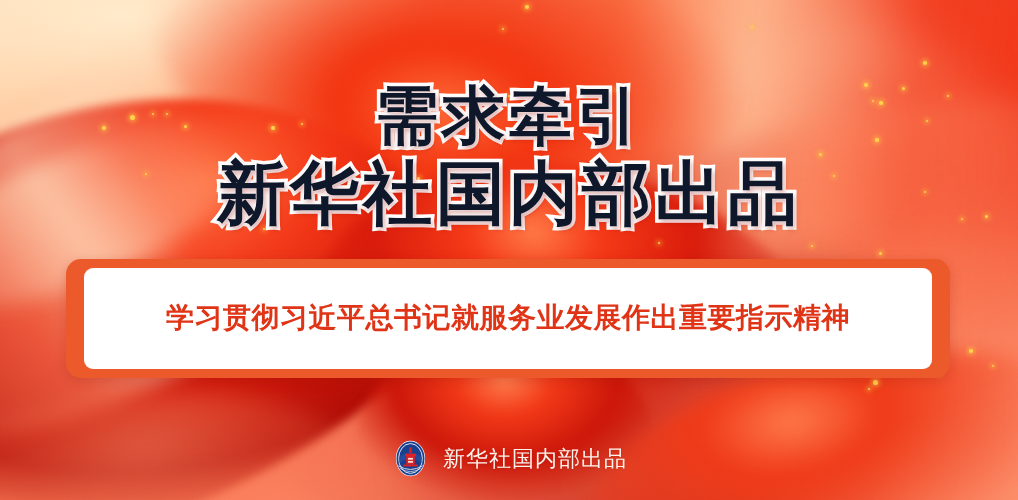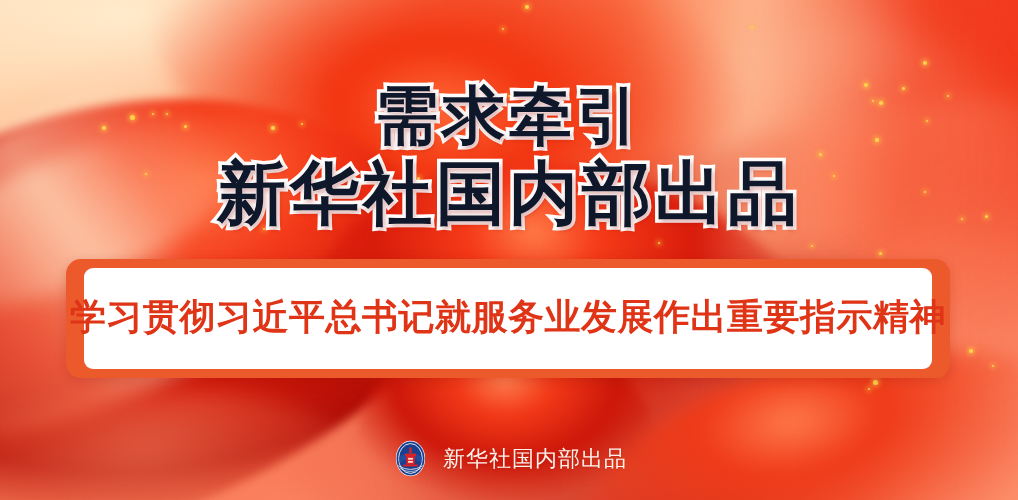--- a/index.html
+++ b/index.html
@@ -197,21 +197,21 @@
     display:flex;
     flex-direction:column;
     align-items:center;
     justify-content:center;
     padding:4px 6px 6px;
   }
   .sub-line {
     font-family:"DejaVu Sans", sans-serif;
     font-weight:bold;
     color:#e03417;
-    font-size:36px;
+    font-size:28px;
     letter-spacing:0.5px;
     line-height:1.28;
     white-space:nowrap;
   }
   .sub-line-2 { letter-spacing:2px; }
 
   
   #footer {
     position:absolute;
     left:0; right:0; bottom:22px;

